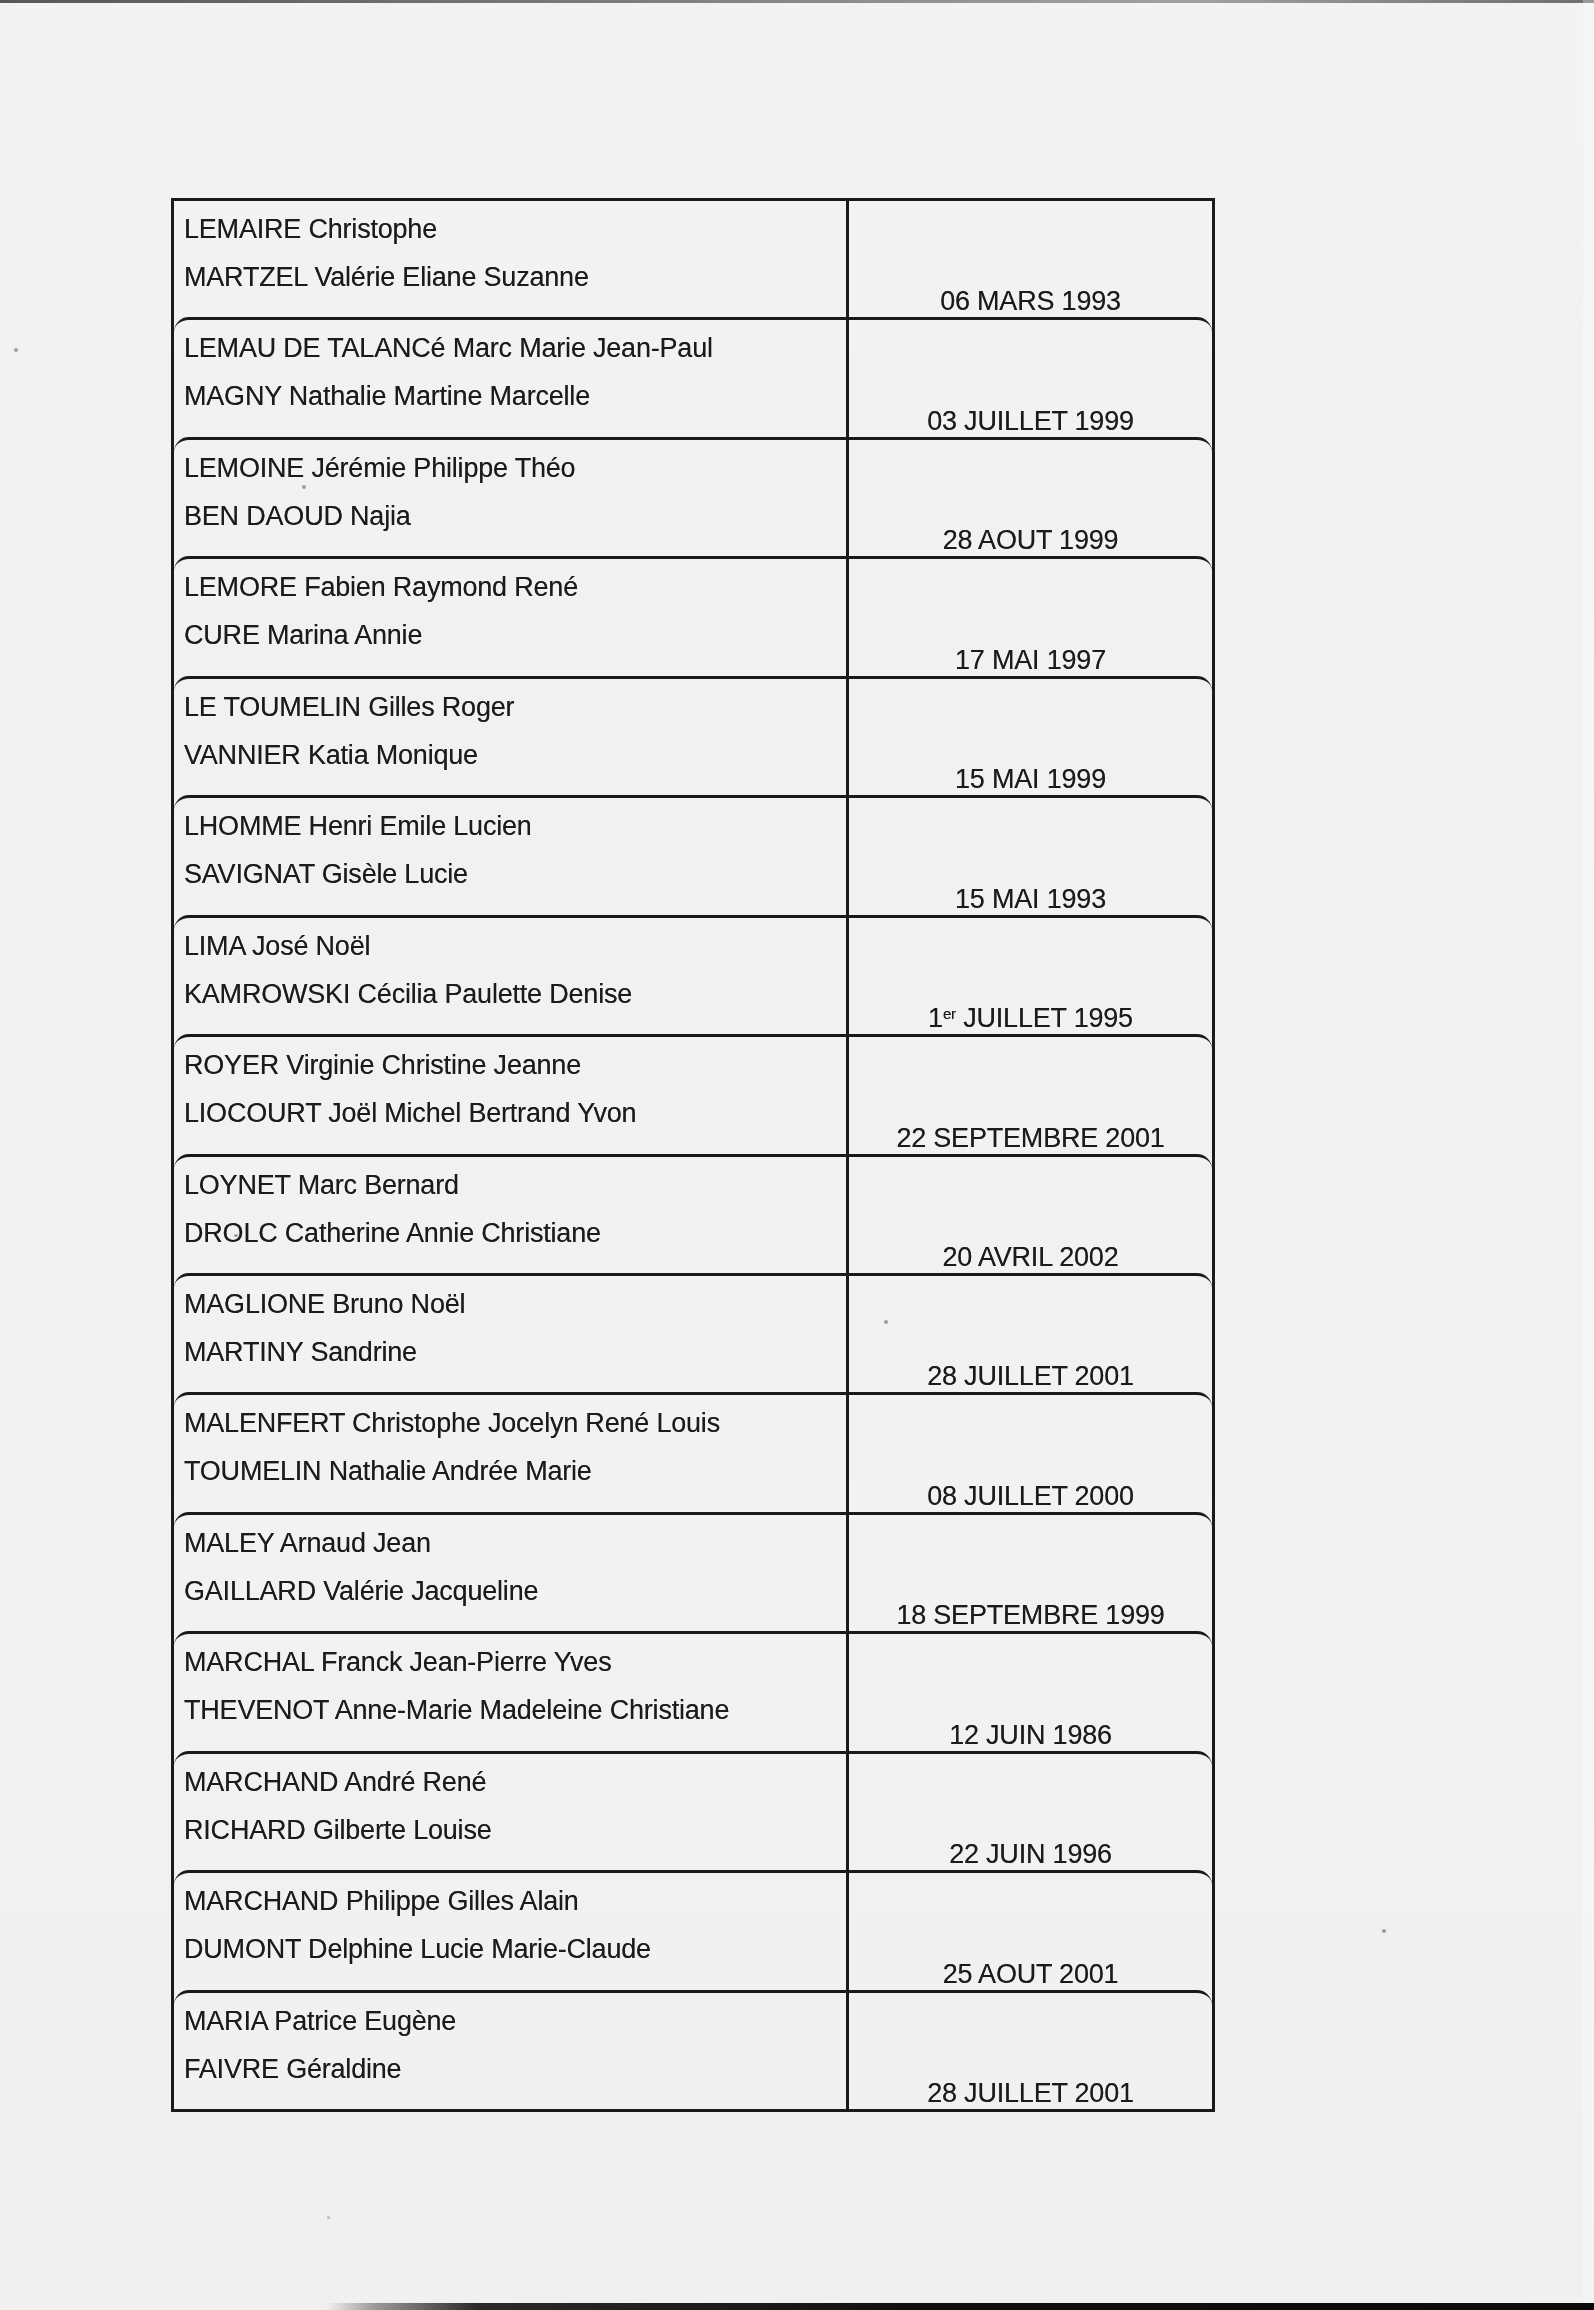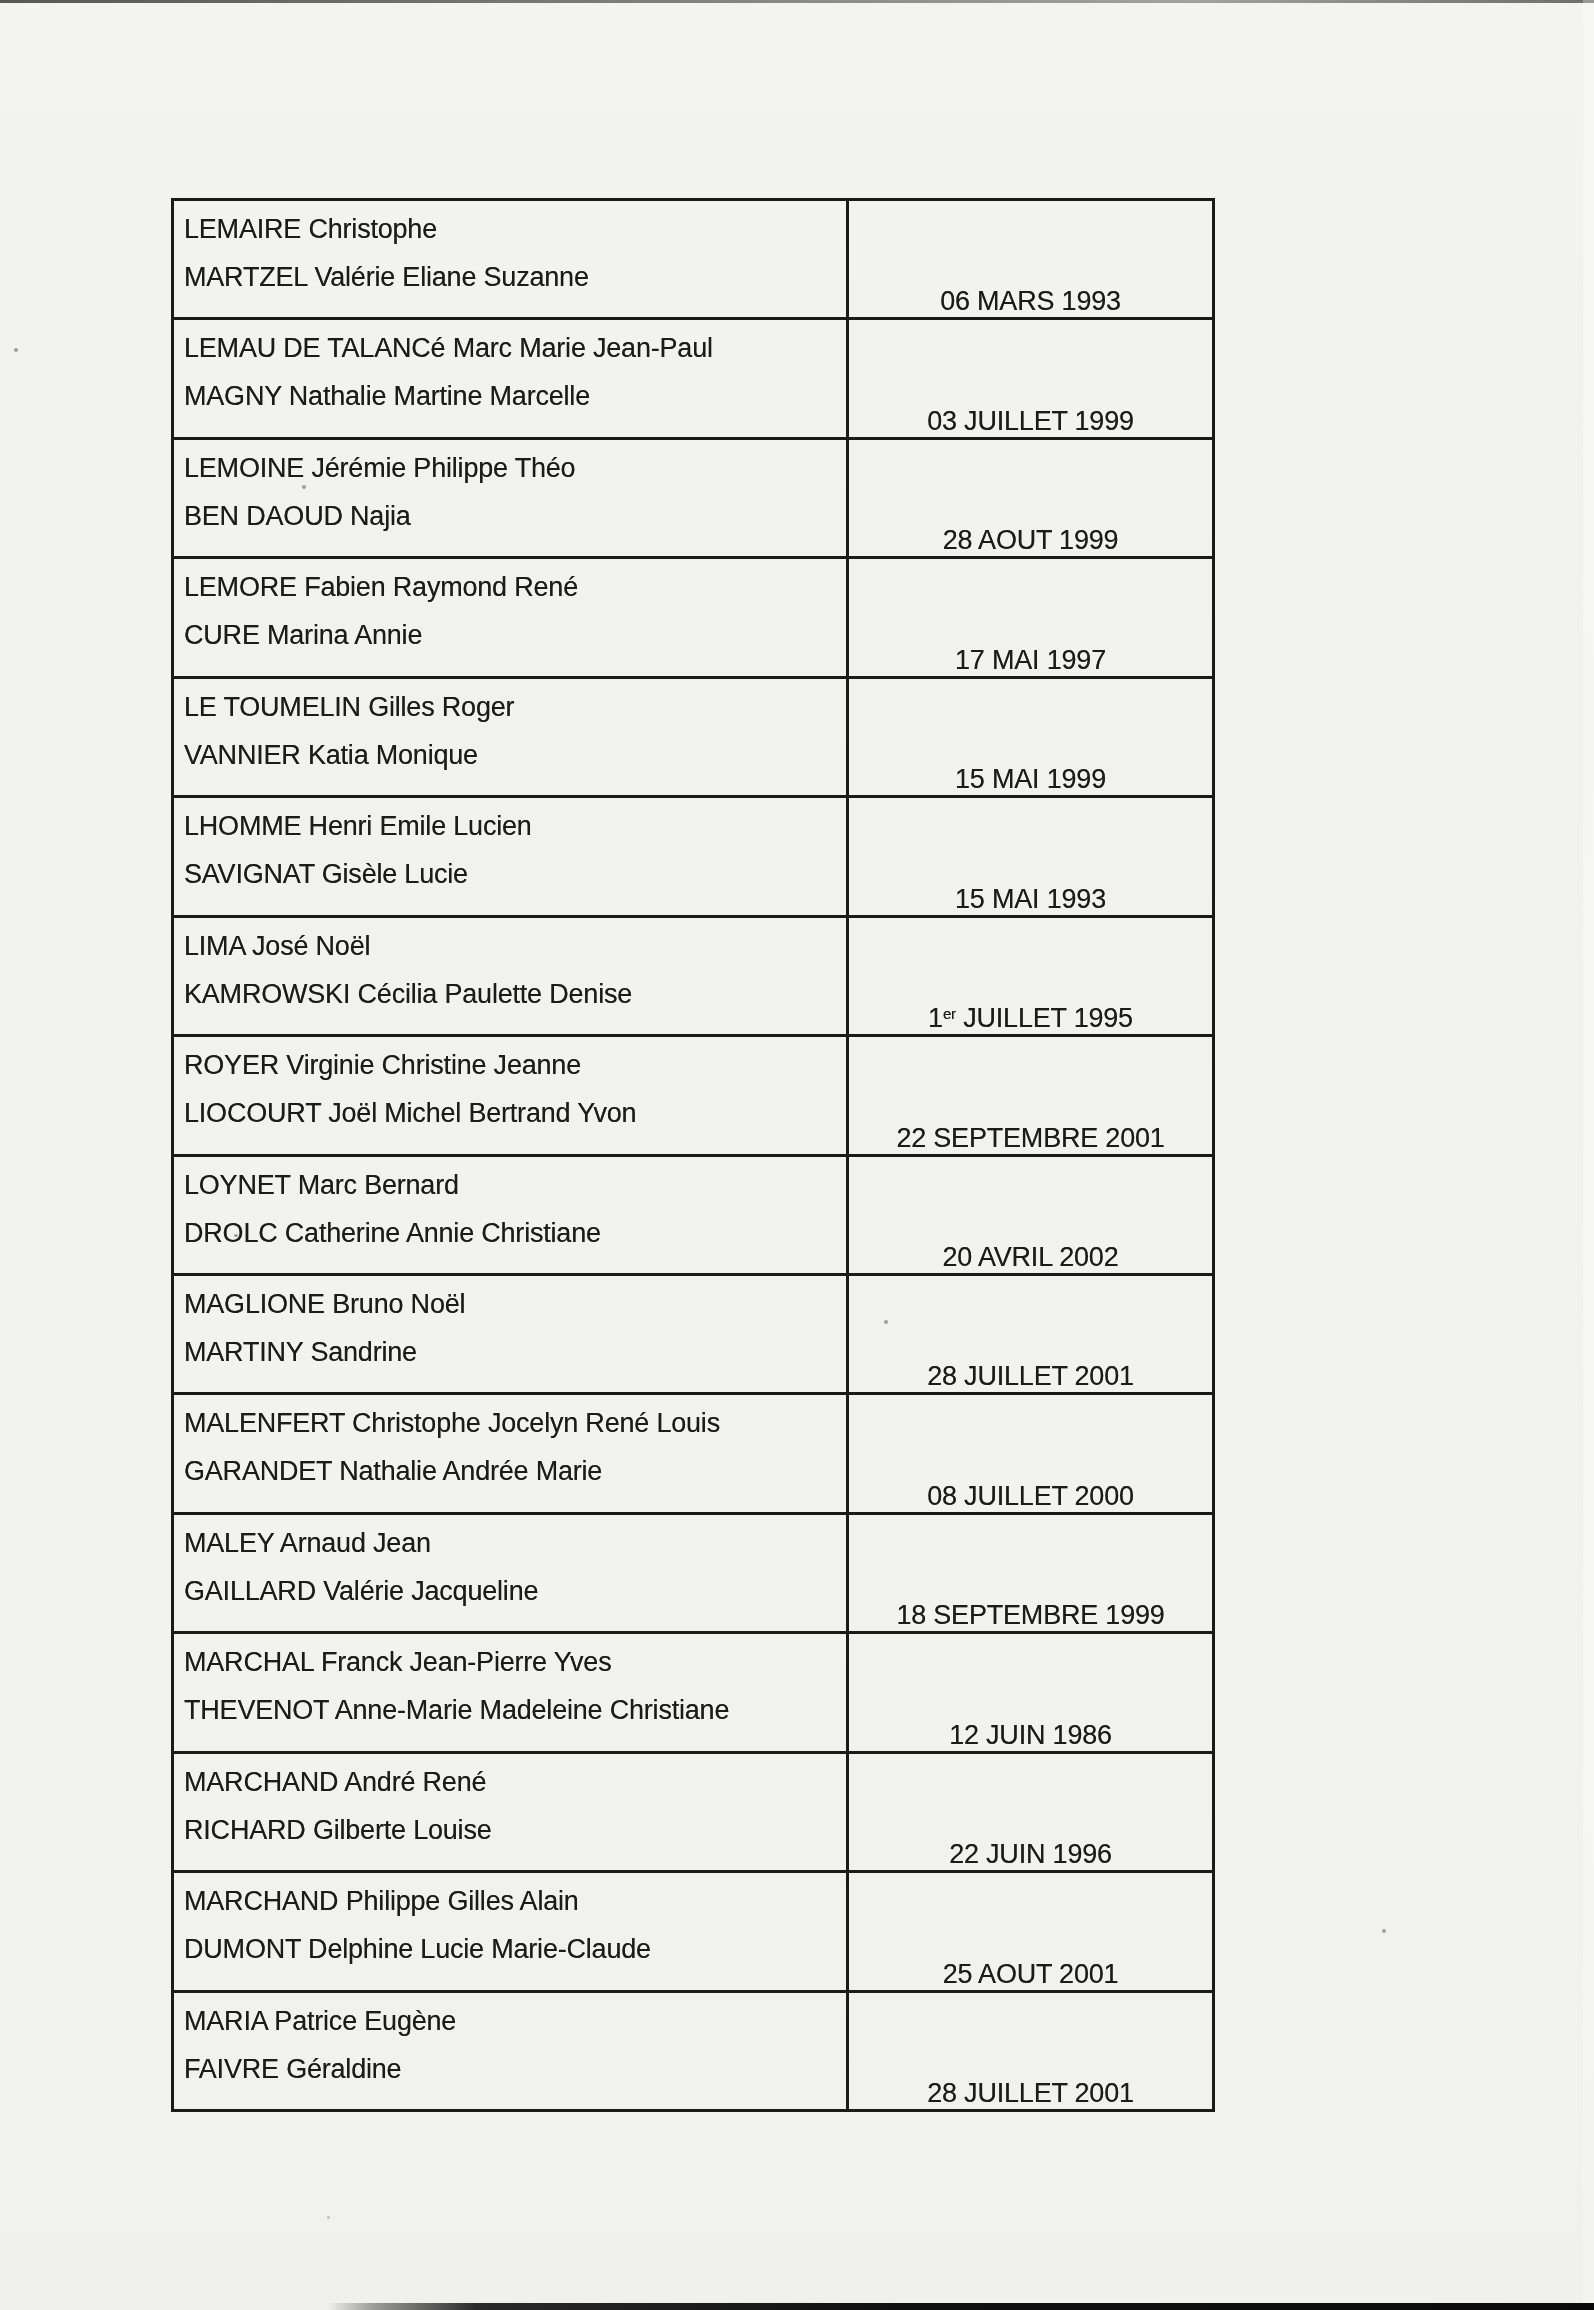--- a/index.html
+++ b/index.html
@@ -63,20 +63,21 @@
     display: flex;
     flex-direction: column;
   }
   .registry-row {
     flex: 1 1 0;
     display: flex;
     min-height: 0;
   }
   .registry-row + .registry-row {
     border-top: 3px solid var(--border, #1a1a1a);
+    border-radius: 15px;
   }
   .names-cell {
     box-sizing: border-box;
     width: 675px;
     border-right: 3px solid var(--border, #1a1a1a);
     padding: 4px 10px 0 10px;
     overflow: hidden;
   }
   .name-line {
     font-size: 27px;
@@ -210,21 +211,21 @@
       <div class="name-line">MARTINY Sandrine</div>
     </div>
     <div class="date-cell">
       <span class="date-text"><span>28 JUILLET 2001</span><span class="date-sup"></span><span></span></span>
     </div>
   </div>
 
   <div class="registry-row">
     <div class="names-cell">
       <div class="name-line">MALENFERT Christophe Jocelyn René Louis</div>
-      <div class="name-line">GARANDET Nathalie Andrée Marie</div>
+      <div class="name-line">TOUMELIN Nathalie Andrée Marie</div>
     </div>
     <div class="date-cell">
       <span class="date-text"><span>08 JUILLET 2000</span><span class="date-sup"></span><span></span></span>
     </div>
   </div>
 
   <div class="registry-row">
     <div class="names-cell">
       <div class="name-line">MALEY Arnaud Jean</div>
       <div class="name-line">GAILLARD Valérie Jacqueline</div>

